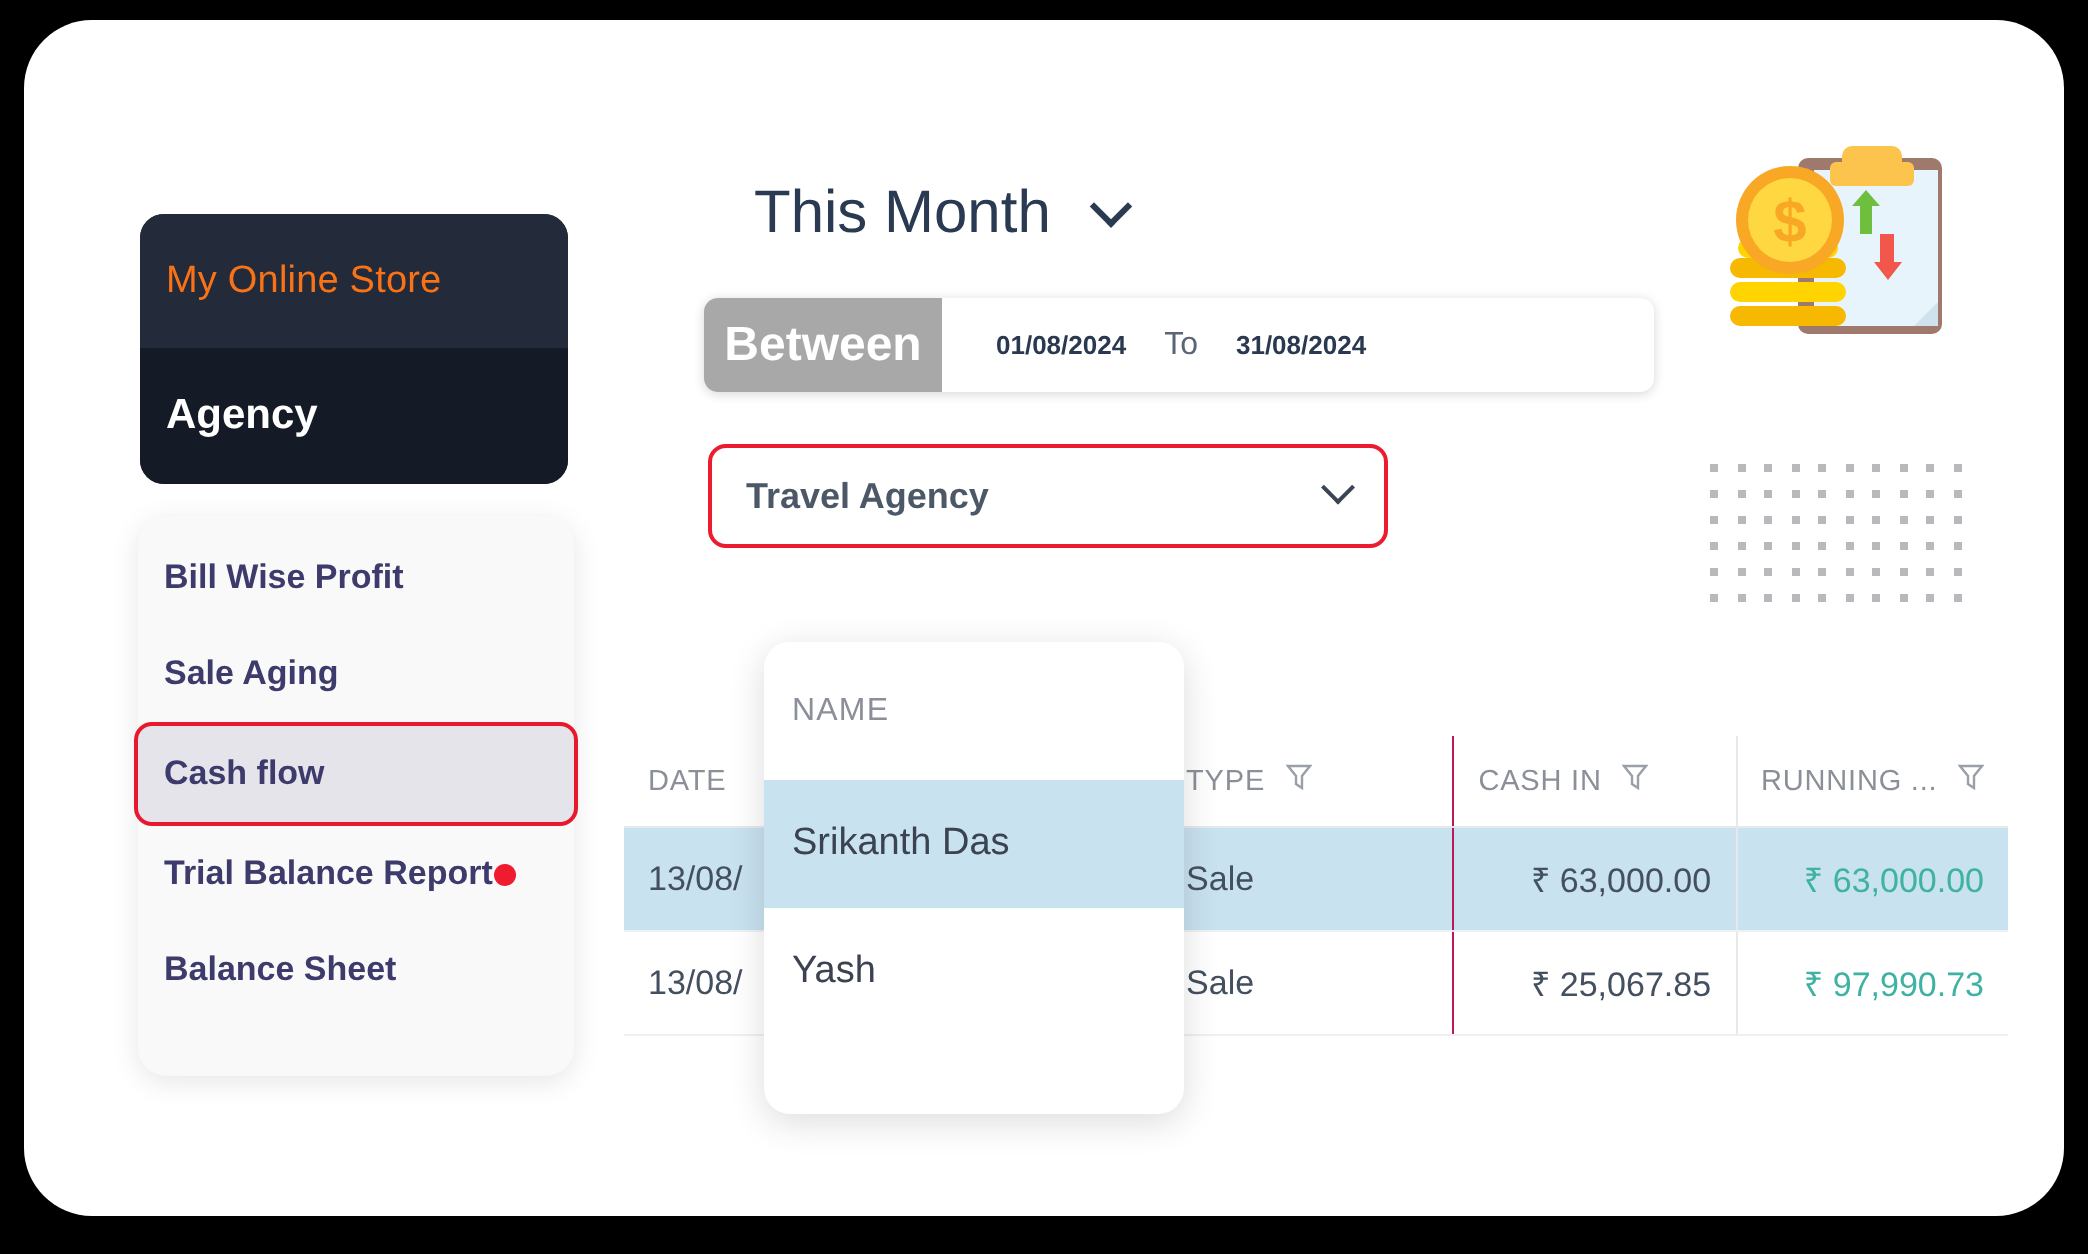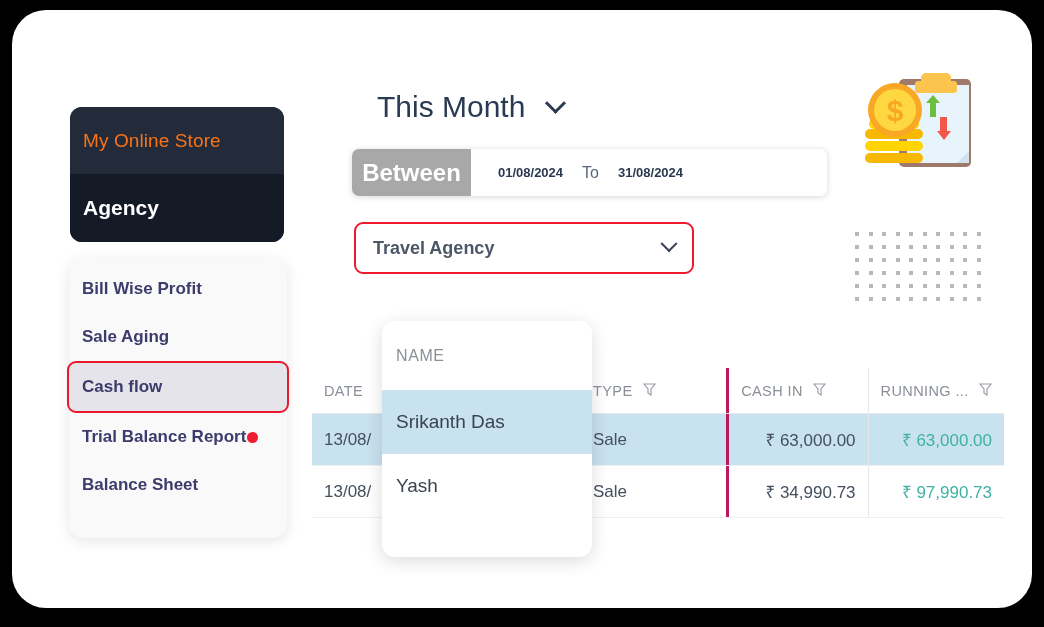--- a/index.html
+++ b/index.html
@@ -208,21 +208,21 @@
   }
   .t-row.hl { background: #c9e2f0; }
   .col {
     display: flex; align-items: center;
     height: 100%;
     padding: 0 12px;
   }
   .c-date   { width: 150px; }
   .c-name   { width: 125px; }
   .c-type   { width: 150px; border-left: 1px solid #e6e8ea; }
-  .c-cash   { width: 145px; border-left: 3px solid #be185d; justify-content: flex-end; }
+  .c-cash   { width: 145px; border-left: 1px solid #be185d; justify-content: flex-end; }
   .c-run    { width: 140px; border-left: 1px solid #e6e8ea; justify-content: flex-end; }
 
   .t-head .col {
     font-size: 14.5px;
     color: #8a8f98;
     letter-spacing: .4px;
     justify-content: flex-start;
     gap: 10px;
   }
   .t-head .c-cash, .t-head .c-run { justify-content: flex-start; }
@@ -445,21 +445,21 @@
         <div class="col c-name">Srikanth Das</div>
         <div class="col c-type">Sale</div>
         <div class="col c-cash">₹ 63,000.00</div>
         <div class="col c-run">₹ 63,000.00</div>
       </div>
 
       <div class="t-row">
         <div class="col c-date">13/08/</div>
         <div class="col c-name">Yash</div>
         <div class="col c-type">Sale</div>
-        <div class="col c-cash">₹ 34,990.73</div>
+        <div class="col c-cash">₹ 25,067.85</div>
         <div class="col c-run">₹ 97,990.73</div>
       </div>
     </div>
 
     <div class="name-card">
       <div class="nc-head">
         <span>NAME</span>
       </div>
       <div class="nc-row hl">
         <span>Srikanth Das</span>

